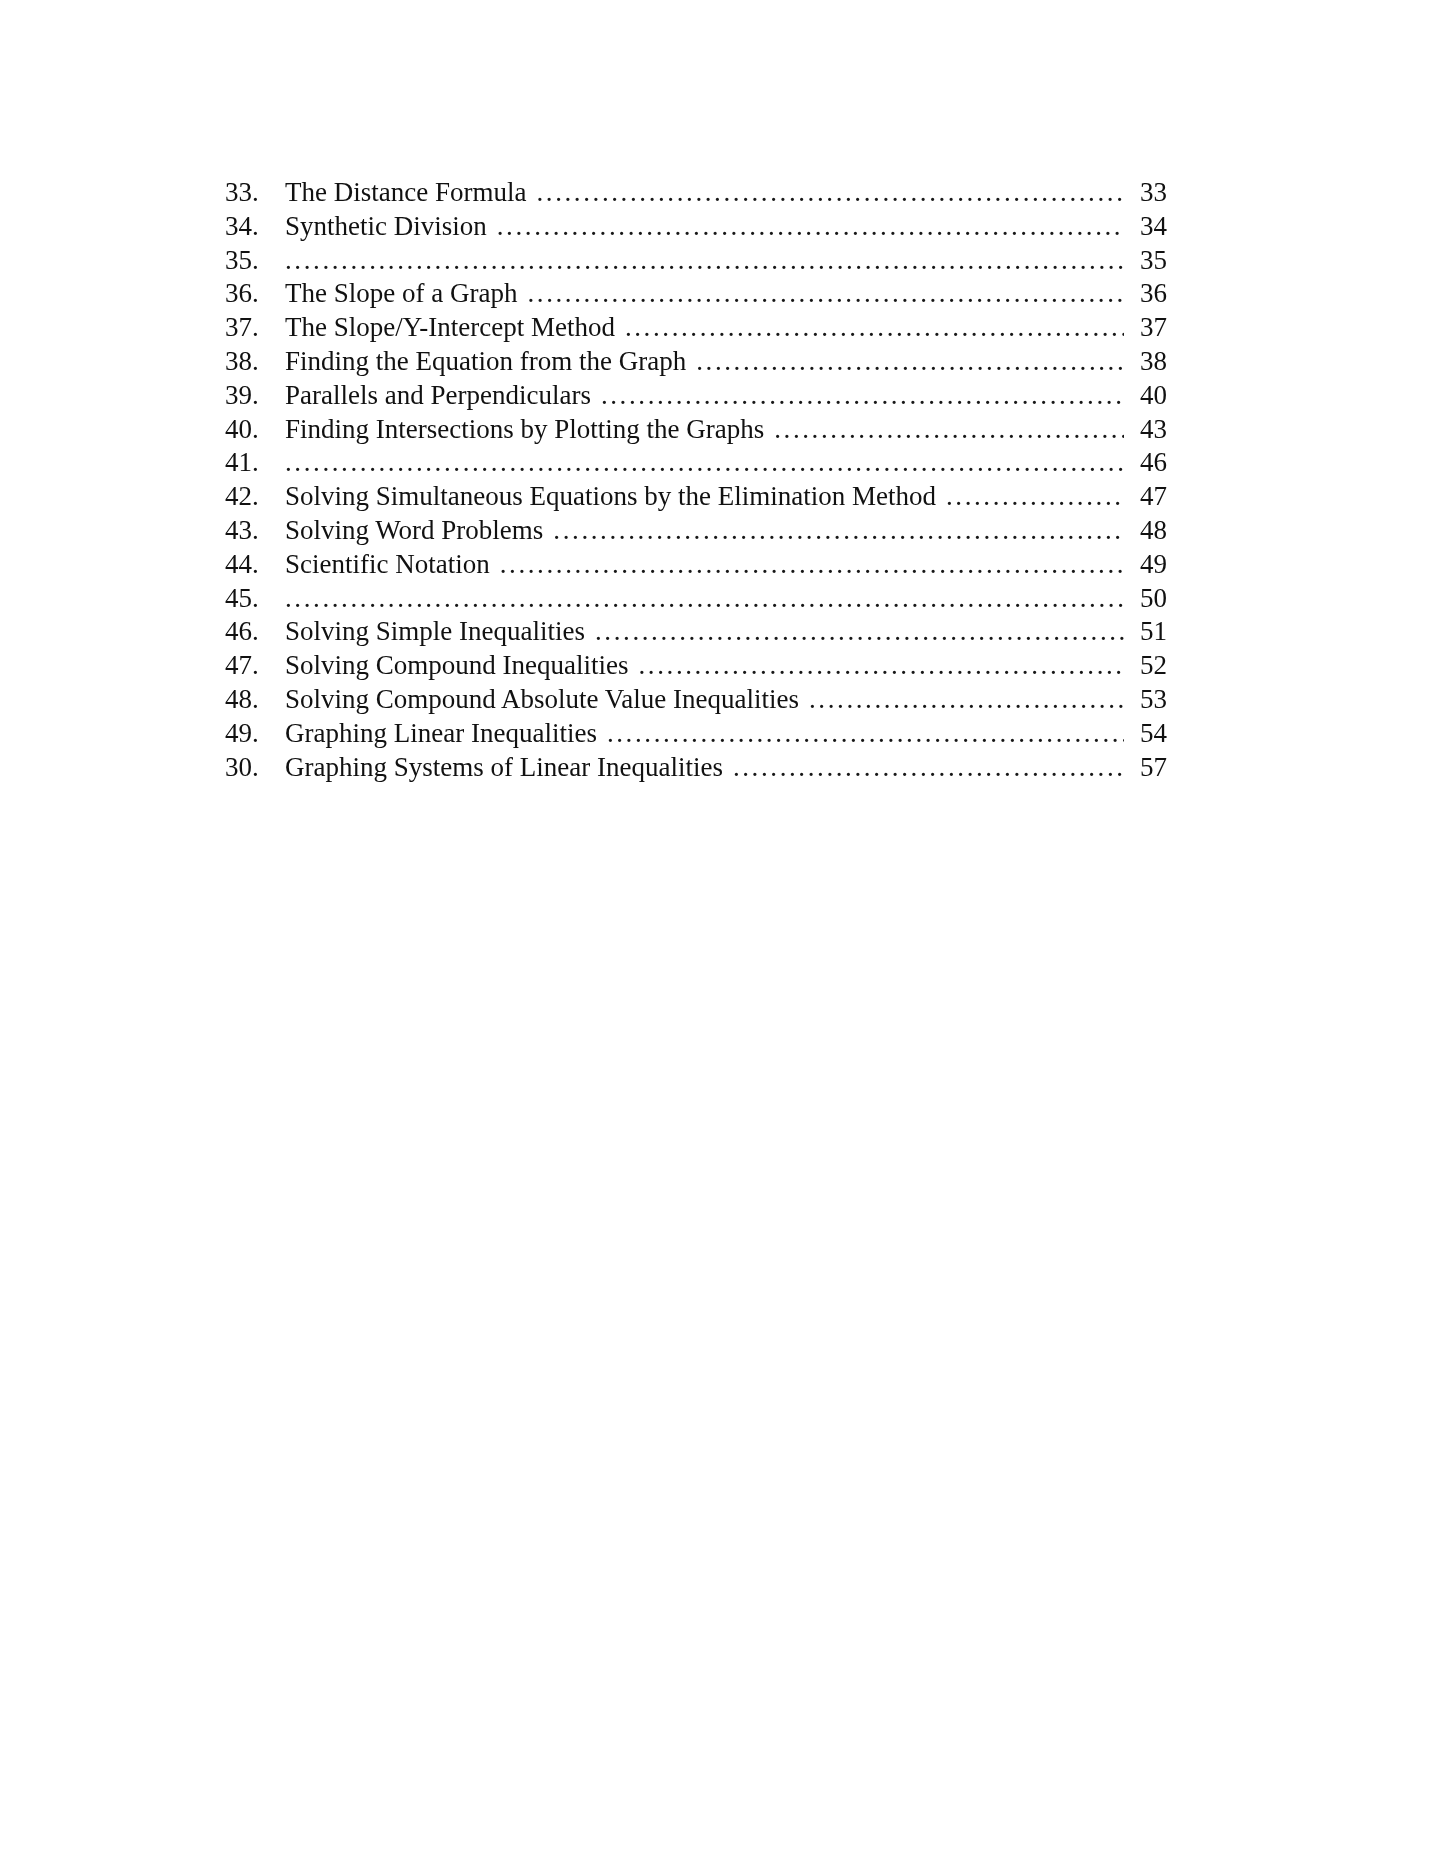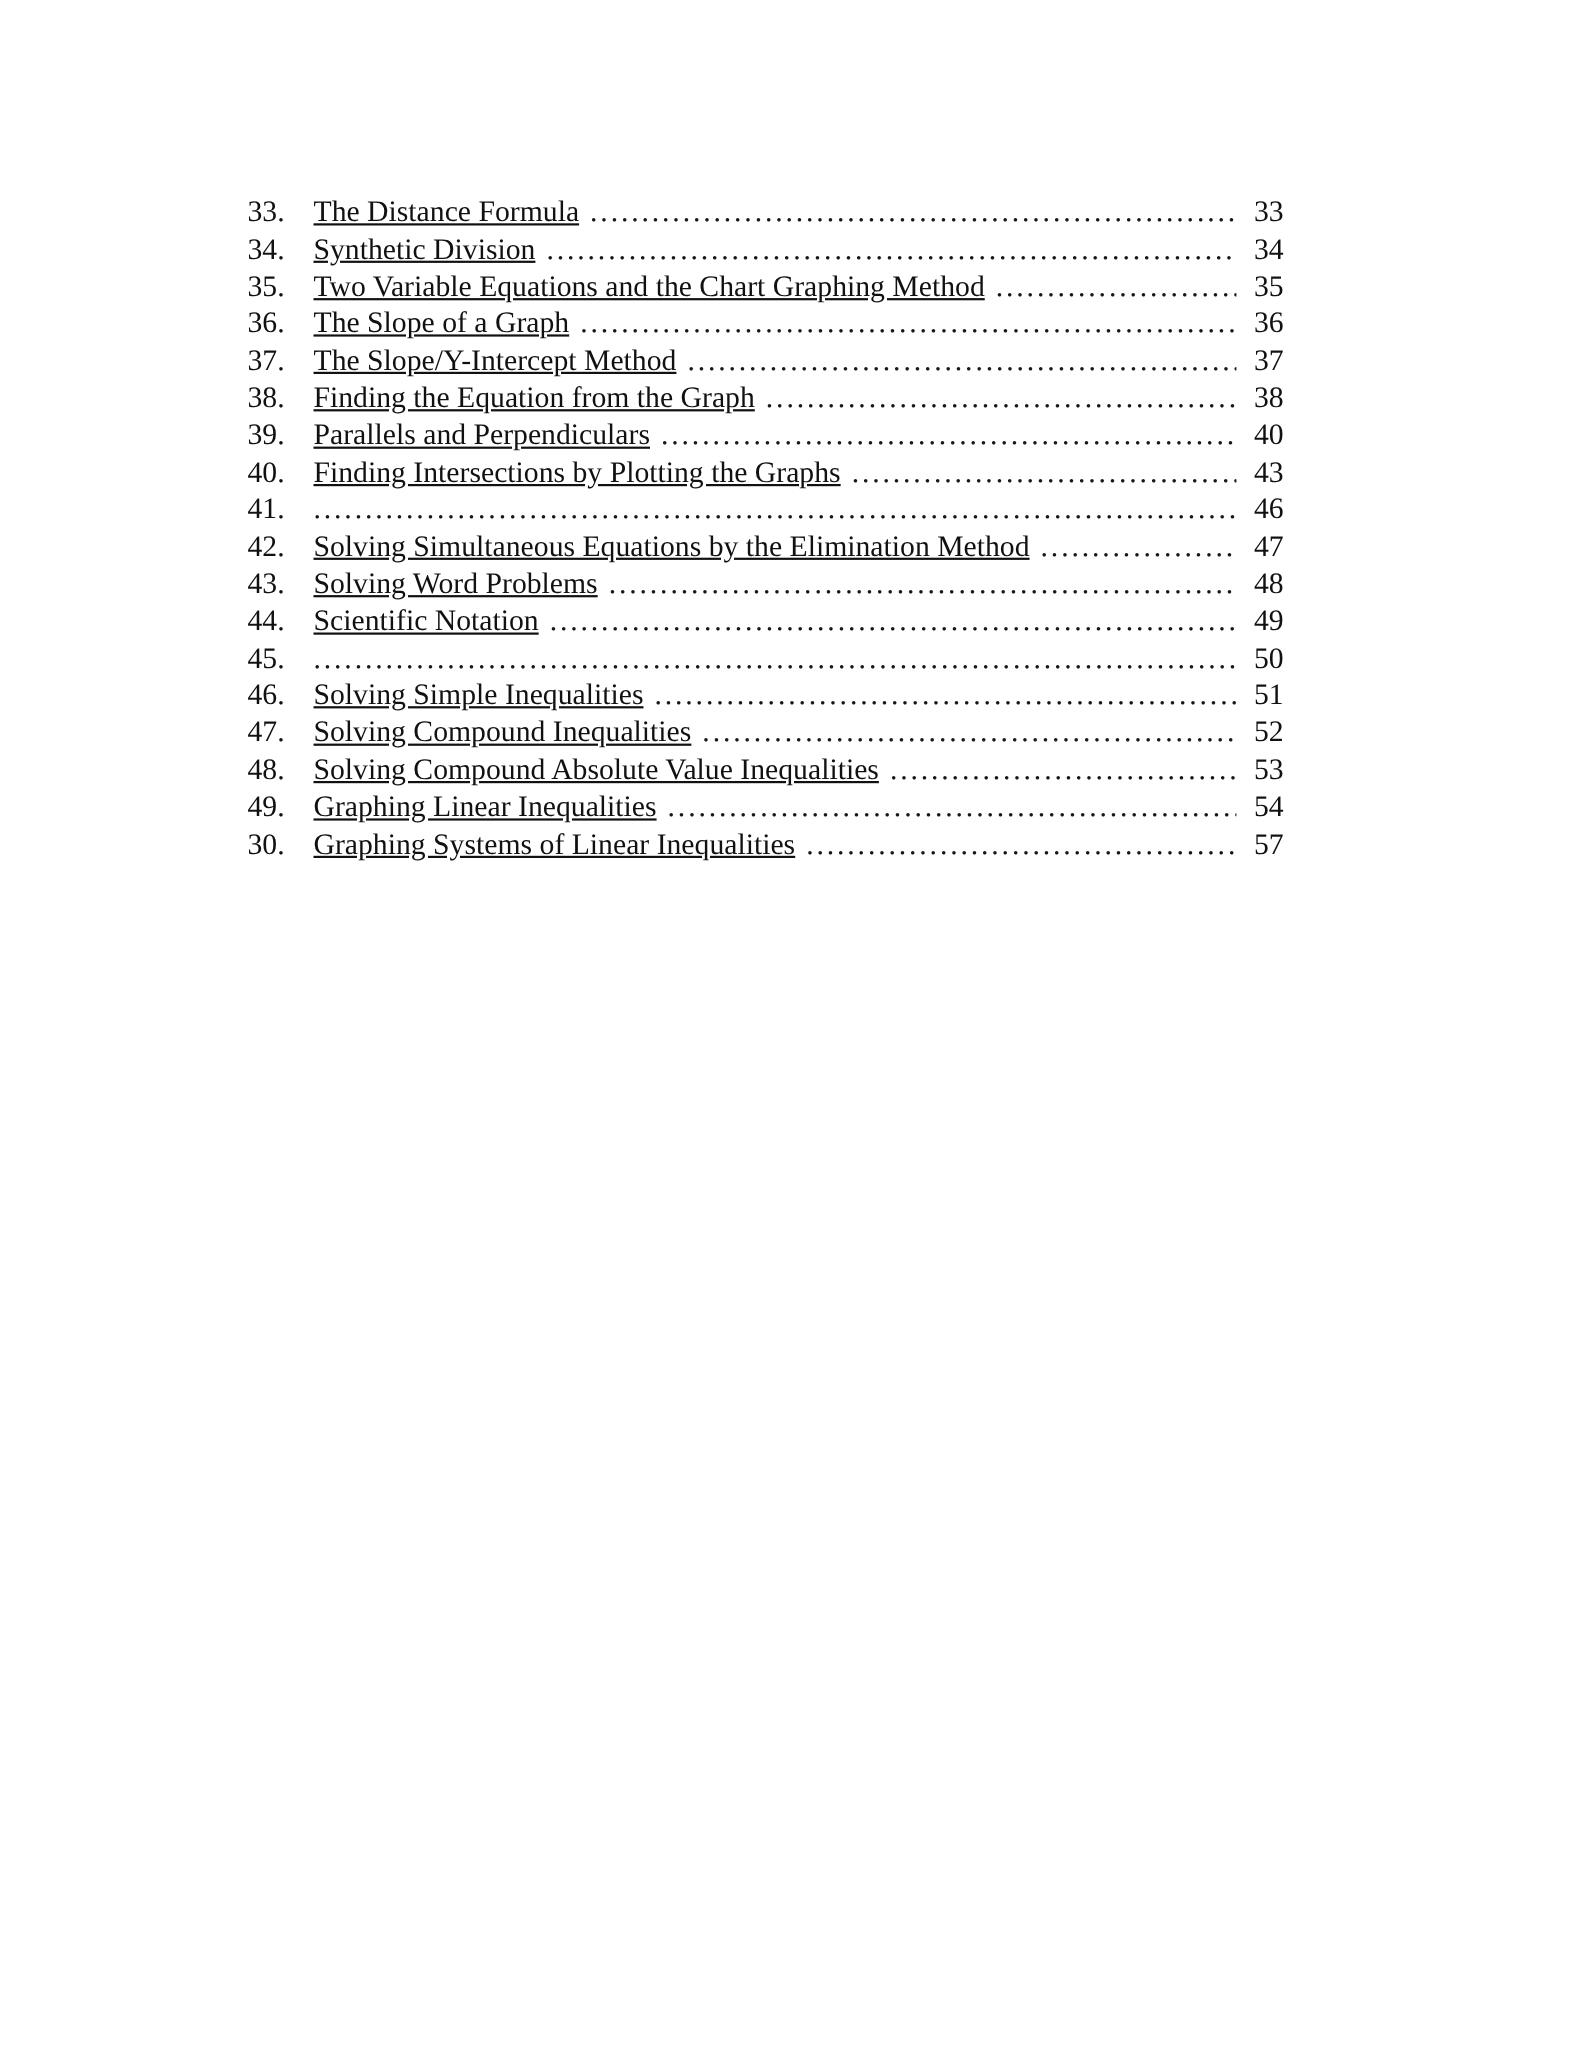--- a/index.html
+++ b/index.html
@@ -31,21 +31,20 @@
     white-space: nowrap;
     height: 33.8px;
   }
   .toc-num {
     flex: 0 0 60px;
     text-align: left;
   }
   .toc-title {
     flex: 0 0 auto;
     padding-right: 10px;
-    text-decoration: underline;
   }
   .toc-leader {
     flex: 1 1 auto;
     overflow: hidden;
     text-align: right;
     letter-spacing: 2.6px;
     margin-right: 16px;
     color: #161616;
   }
   .toc-page {
@@ -68,21 +67,20 @@
 
       <div class="toc-row">
         <span class="toc-num">34.</span>
         <span class="toc-title">Synthetic Division</span>
         <span class="toc-leader">..................................................................................................................................</span>
         <span class="toc-page">34</span>
       </div>
 
       <div class="toc-row">
         <span class="toc-num">35.</span>
-        <span class="toc-title">Two Variable Equations and the Chart Graphing Method</span>
         <span class="toc-leader">..................................................................................................................................</span>
         <span class="toc-page">35</span>
       </div>
 
       <div class="toc-row">
         <span class="toc-num">36.</span>
         <span class="toc-title">The Slope of a Graph</span>
         <span class="toc-leader">..................................................................................................................................</span>
         <span class="toc-page">36</span>
       </div>

